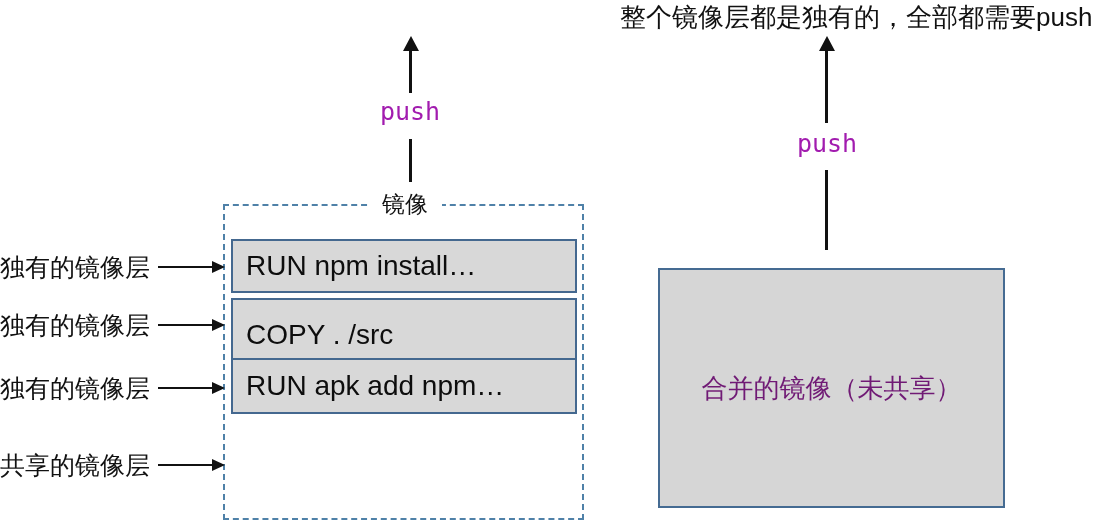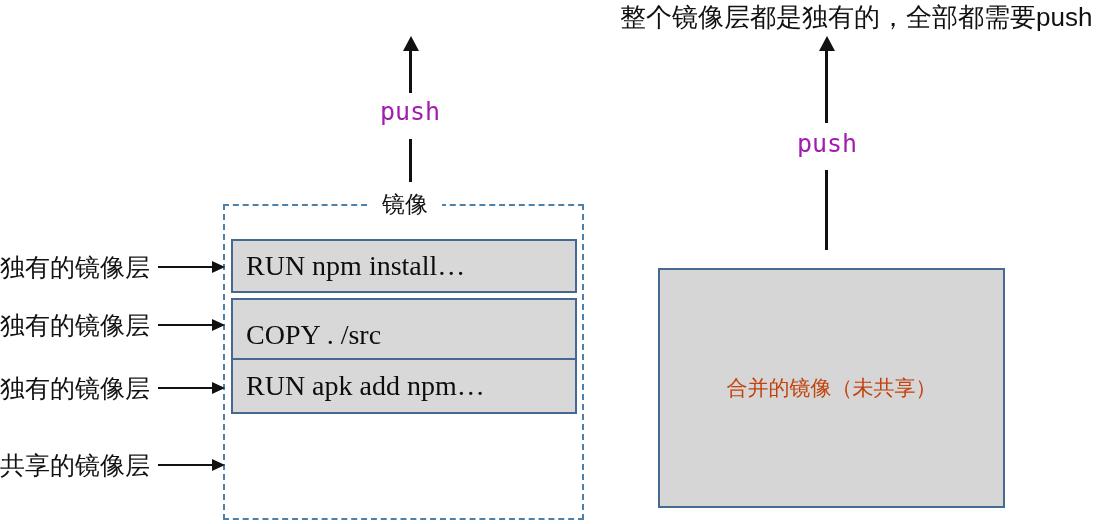--- a/index.html
+++ b/index.html
@@ -72,21 +72,21 @@
     position:absolute;
     left:231px;
     width:346px;
     background:#d8d8d8;
     border:2px solid #44688f;
     box-sizing:border-box;
     display:flex;
     align-items:center;
   }
   .layer .code{
-    font-family:Liberation Serif, serif;
+    font-family:Liberation Sans, sans-serif;
     font-size:28px;
     line-height:32px;
     padding-left:13px;
     white-space:nowrap;
     color:#0d0d0d;
   }
   .layer-blue{
     position:absolute;
     left:231px;top:419px;
     width:346px;height:93px;
@@ -124,24 +124,24 @@
     left:658px;top:268px;
     width:347px;height:240px;
     background:#d6d6d6;
     border:2px solid #456b92;
     box-sizing:border-box;
     display:flex;
     align-items:center;
     justify-content:center;
   }
   .merged-box .label{
-    font-size:21px;
+    font-size:26px;
     line-height:30px;
     white-space:nowrap;
-    color:#c2410c;
+    color:#701a75;
   }
 </style>
 </head>
 <body>
 
 <div class="canvas">
 
 
   <div class="arrowhead-up" style="left:403px;top:36px;"></div>
   <div class="vline" style="left:409px;top:50px;height:43px;"></div>

